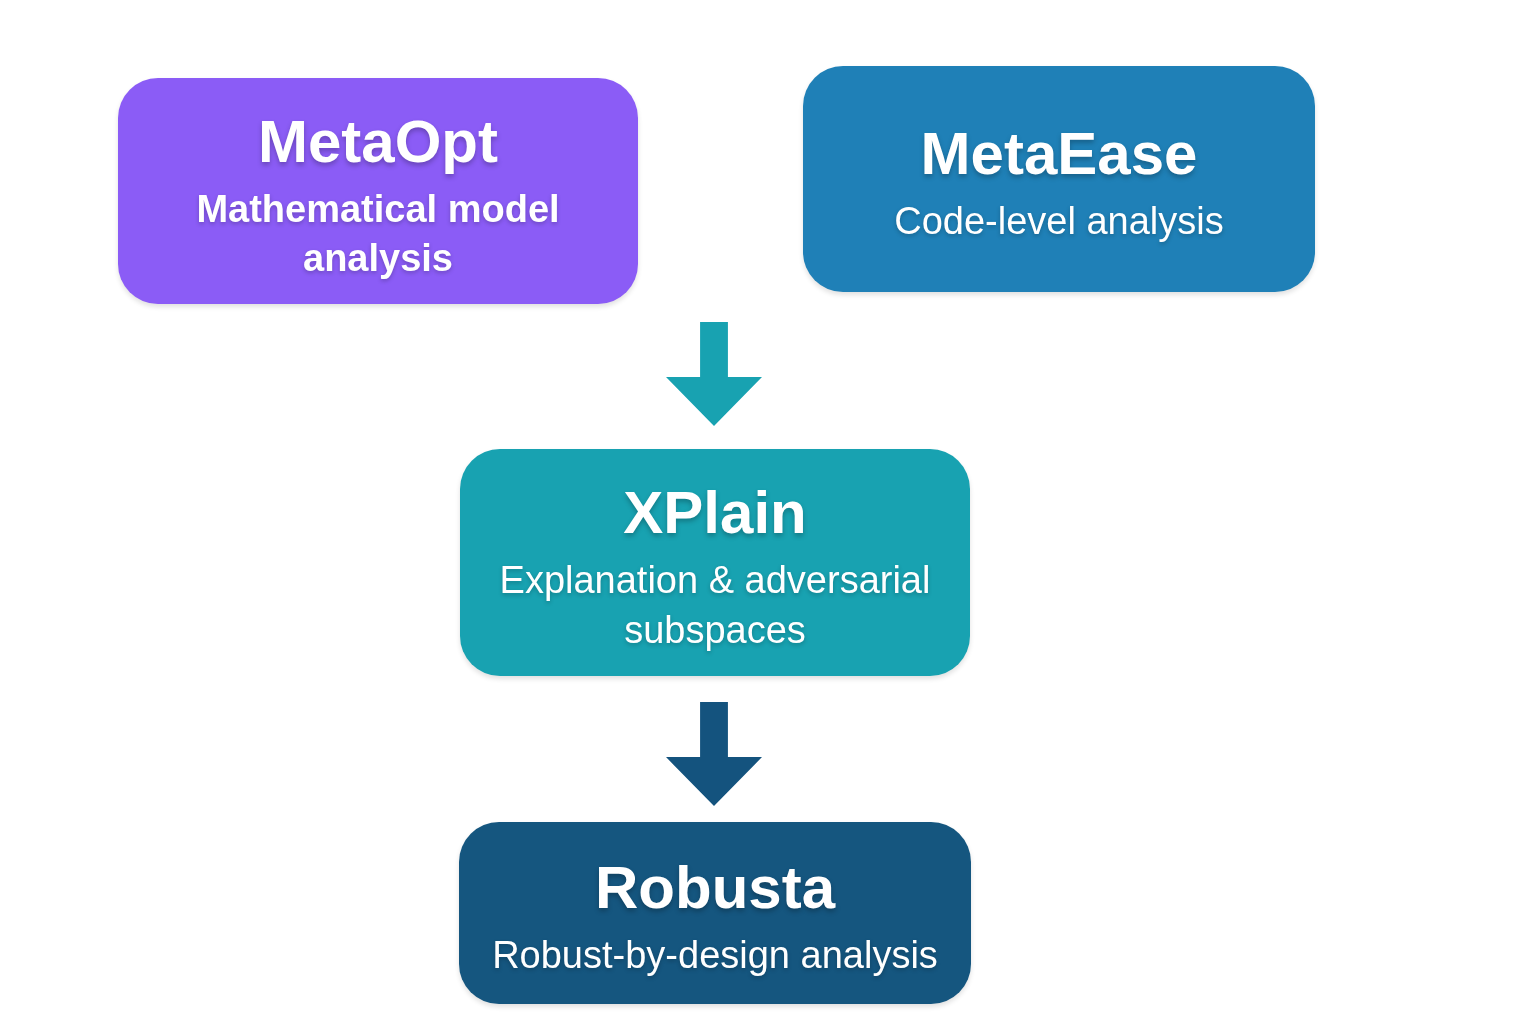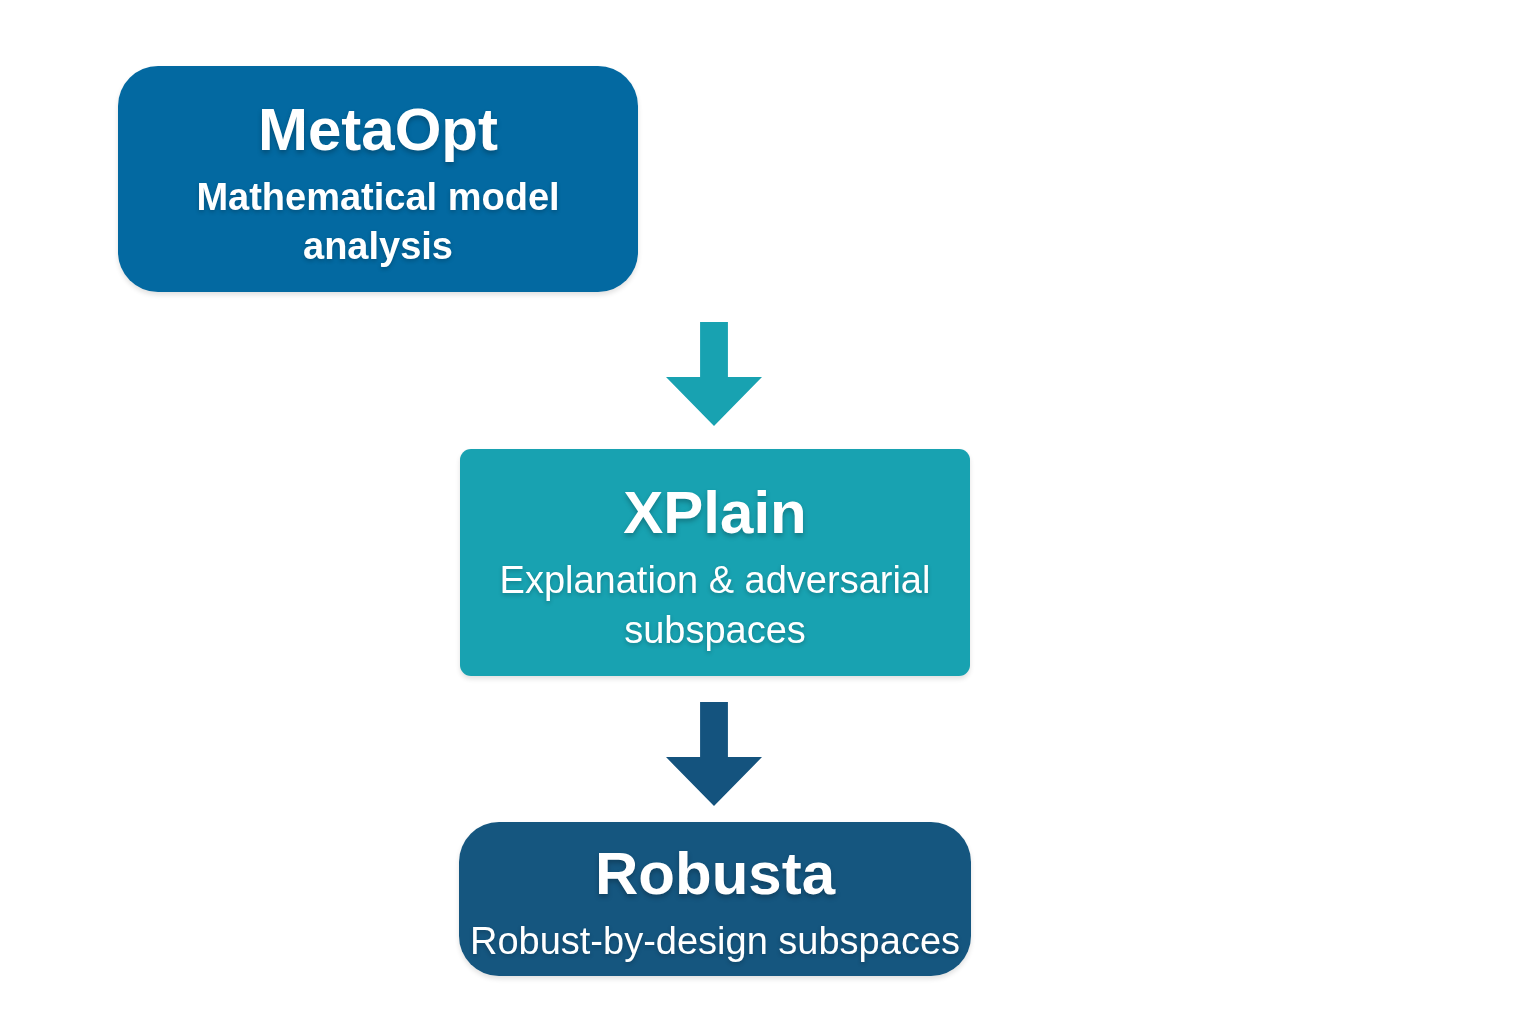--- a/index.html
+++ b/index.html
@@ -37,55 +37,59 @@
   }
   .node-subtitle {
     font-size: 38px;
     font-weight: 400;
     line-height: 1.3;
     margin-top: 10px;
     text-shadow: 0 2px 4px rgba(0,0,0,0.22);
   }
   #node-metaopt  { left: 118px; top:  66px; width: 520px; height: 226px; }
   #node-metaease { left: 803px; top:  66px; width: 512px; height: 226px; }
-  #node-xplain   { left: 460px; top: 449px; width: 510px; height: 227px; border-radius: 11px; }
-  #node-robusta  { left: 459px; top: 822px; width: 512px; height: 154px; }
+  #node-xplain   { left: 460px; top: 449px; width: 510px; height: 227px; }
+  #node-robusta  { left: 459px; top: 822px; width: 512px; height: 182px; }
 
   #node-metaopt .node-subtitle  { max-width: 430px; font-weight: bold; }
   #node-xplain  .node-subtitle  { max-width: 505px; text-align: center; }
   #node-metaease .node-subtitle { max-width: 470px; }
   #node-robusta .node-subtitle  { max-width: 500px; }
 
   .flow-arrow {
     position: absolute;
     width: 96px;
     height: 104px;
     clip-path: polygon(35.5% 0, 64.5% 0, 64.5% 53%, 100% 53%, 50% 100%, 0 53%, 35.5% 53%);
   }
   #arrow-to-xplain  { left: 666px; top: 322px; }
   #arrow-to-robusta { left: 666px; top: 702px; }
 </style>
 </head>
 <body>
 
 <div id="canvas">
 
-  <div class="node" id="node-metaopt" style="background: #0369a1;">
+  <div class="node" id="node-metaopt" style="background: #8b5cf6; margin-top: 12px;">
     <div class="node-title">MetaOpt</div>
     <div class="node-subtitle">Mathematical model analysis</div>
   </div>
 
+  <div class="node" id="node-metaease" style="background: rgb(31, 128, 183);">
+    <div class="node-title">MetaEase</div>
+    <div class="node-subtitle">Code-level analysis</div>
+  </div>
 
   <div class="flow-arrow" id="arrow-to-xplain" style="background: rgb(24, 162, 177);"></div>
 
   <div class="node" id="node-xplain" style="background: rgb(24, 162, 177);">
     <div class="node-title">XPlain</div>
     <div class="node-subtitle">Explanation &amp; adversarial subspaces</div>
   </div>
 
   <div class="flow-arrow" id="arrow-to-robusta" style="background: rgb(20, 83, 126);"></div>
 
   <div class="node" id="node-robusta" style="background: rgb(21, 86, 127);">
     <div class="node-title">Robusta</div>
-    <div class="node-subtitle">Robust-by-design subspaces</div>
+    <div class="node-subtitle">Robust-by-design analysis</div>
   </div>
 
 </div>
 
 </body></html>

